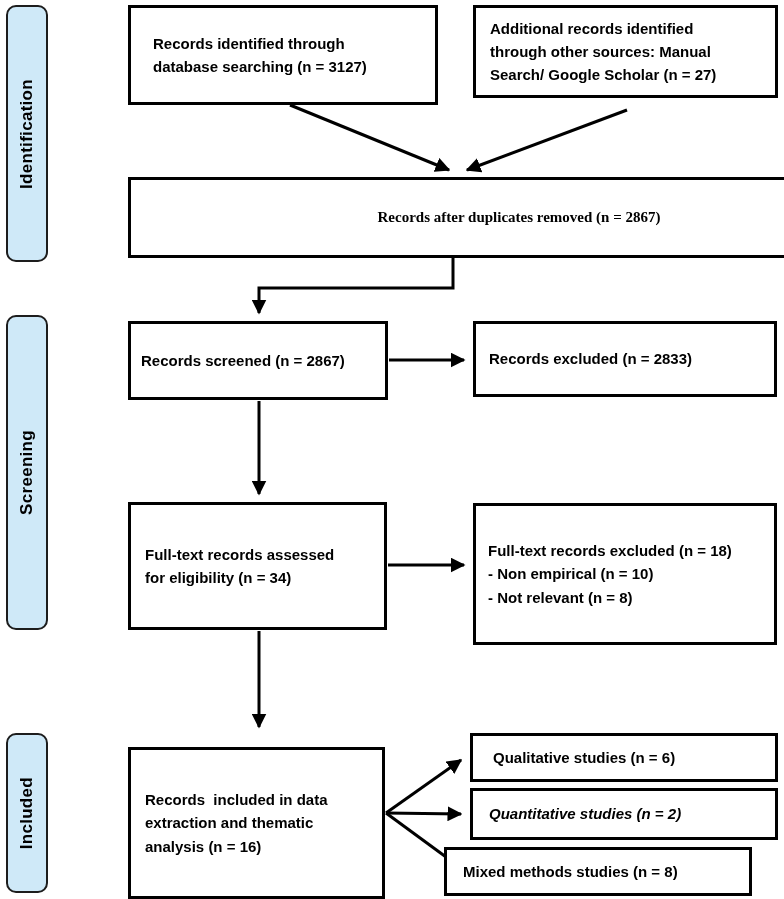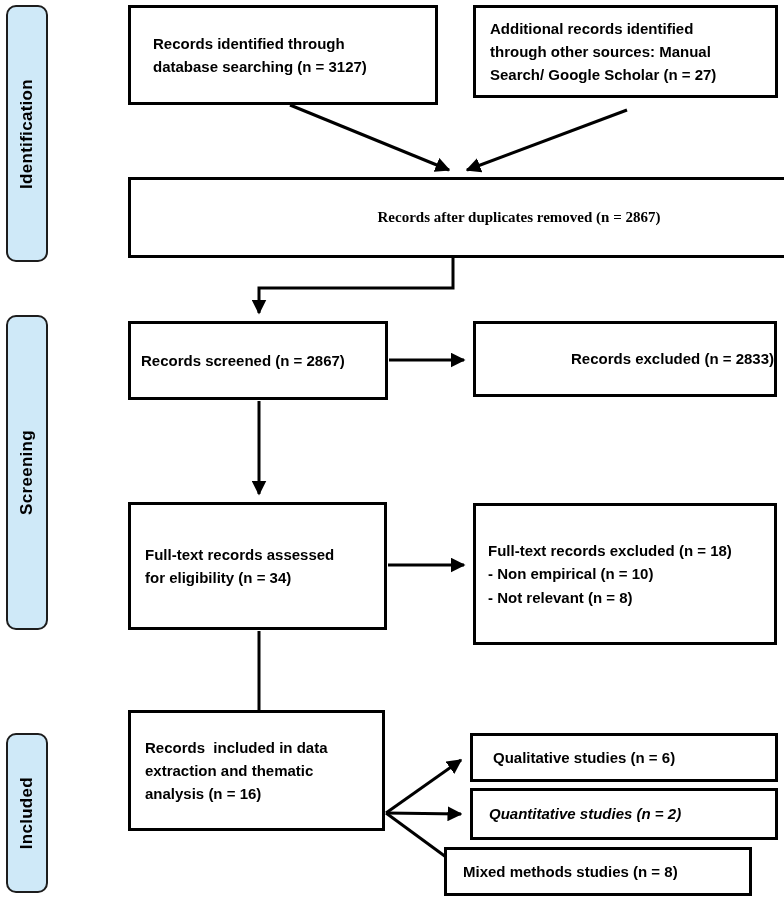--- a/index.html
+++ b/index.html
@@ -63,24 +63,24 @@
   
   .s-identification { top: 5px;   height: 257px; }
   .s-screening      { top: 315px; height: 315px; }
   .s-included       { top: 733px; height: 160px; }
 
   
   .b-identified-db     { left: 128px; top: 5px;   width: 310px; height: 100px; padding-left: 22px; }
   .b-identified-other  { left: 473px; top: 5px;   width: 305px; height: 93px; padding-left: 14px; }
   .b-duplicates        { left: 128px; top: 177px; width: 782px; height: 81px;  text-align: center; font-family: Liberation Serif, serif; }
   .b-screened          { left: 128px; top: 321px; width: 260px; height: 79px;  padding-left: 10px; }
-  .b-excluded          { left: 473px; top: 321px; width: 304px; height: 76px;  padding-left: 13px; text-align: right; }
+  .b-excluded          { left: 473px; top: 321px; width: 304px; height: 76px;  padding-left: 13px; }
   .b-fulltext          { left: 128px; top: 502px; width: 259px; height: 128px; padding-left: 14px; }
   .b-fulltext-excluded { left: 473px; top: 503px; width: 304px; height: 142px; padding-left: 12px; }
-  .b-included-analysis { left: 128px; top: 710px; width: 257px; height: 121px; padding-left: 14px; }
+  .b-included-analysis { left: 128px; top: 747px; width: 257px; height: 152px; padding-left: 14px; }
   .b-qualitative       { left: 470px; top: 733px; width: 308px; height: 49px;  padding-left: 20px; }
   .b-quantitative      { left: 470px; top: 788px; width: 308px; height: 52px;  padding-left: 16px; font-style: italic; }
   .b-mixed             { left: 444px; top: 847px; width: 308px; height: 49px;  padding-left: 16px; }
 </style>
 </head>
 <body>
 
 <div class="canvas">
 
   <svg class="connectors" viewBox="0 0 784 899" xmlns="http://www.w3.org/2000/svg">

